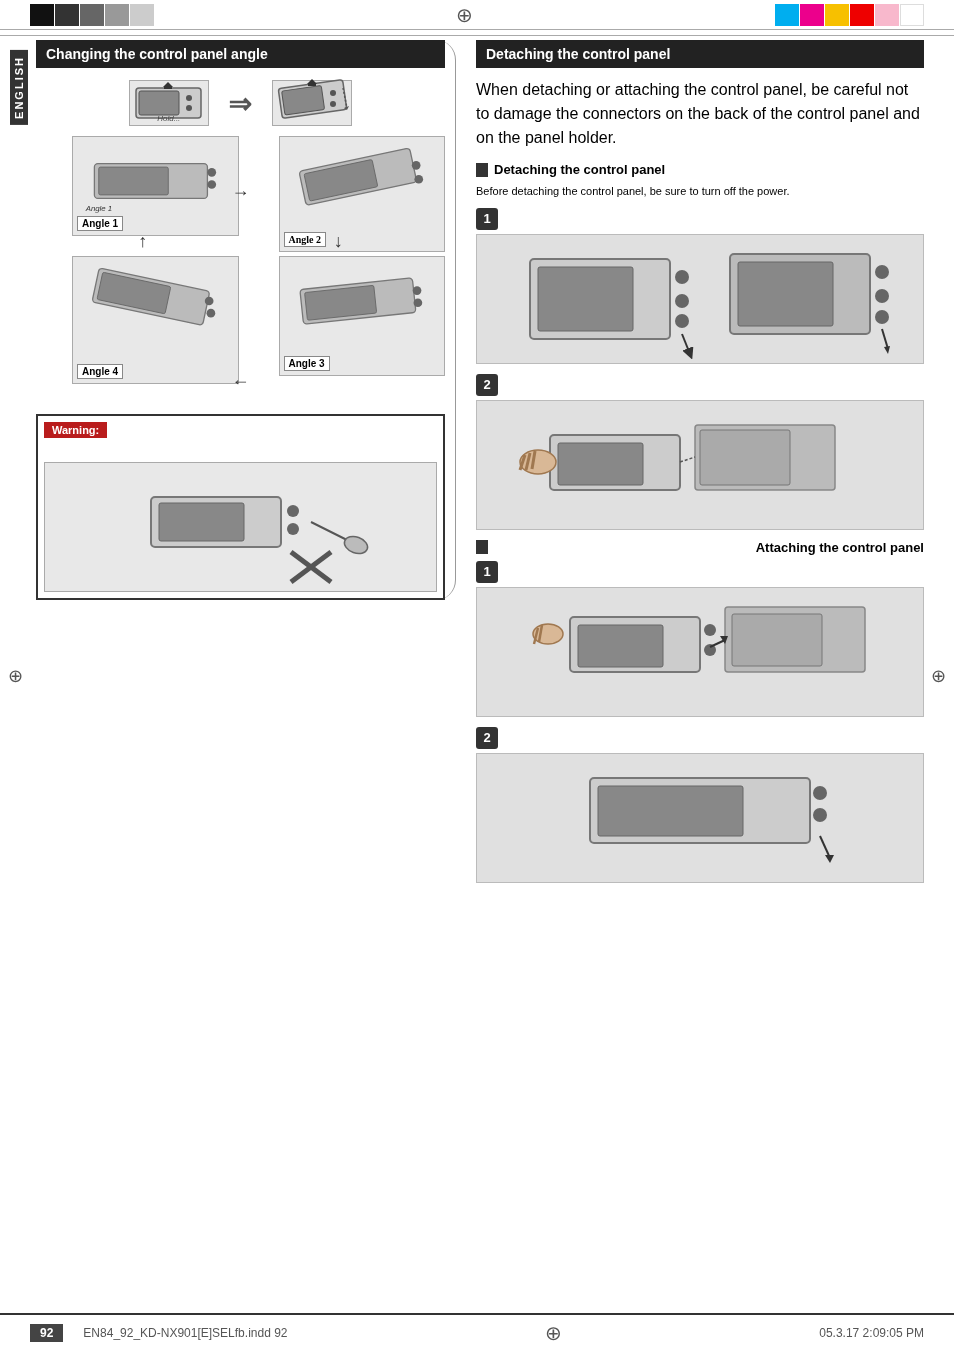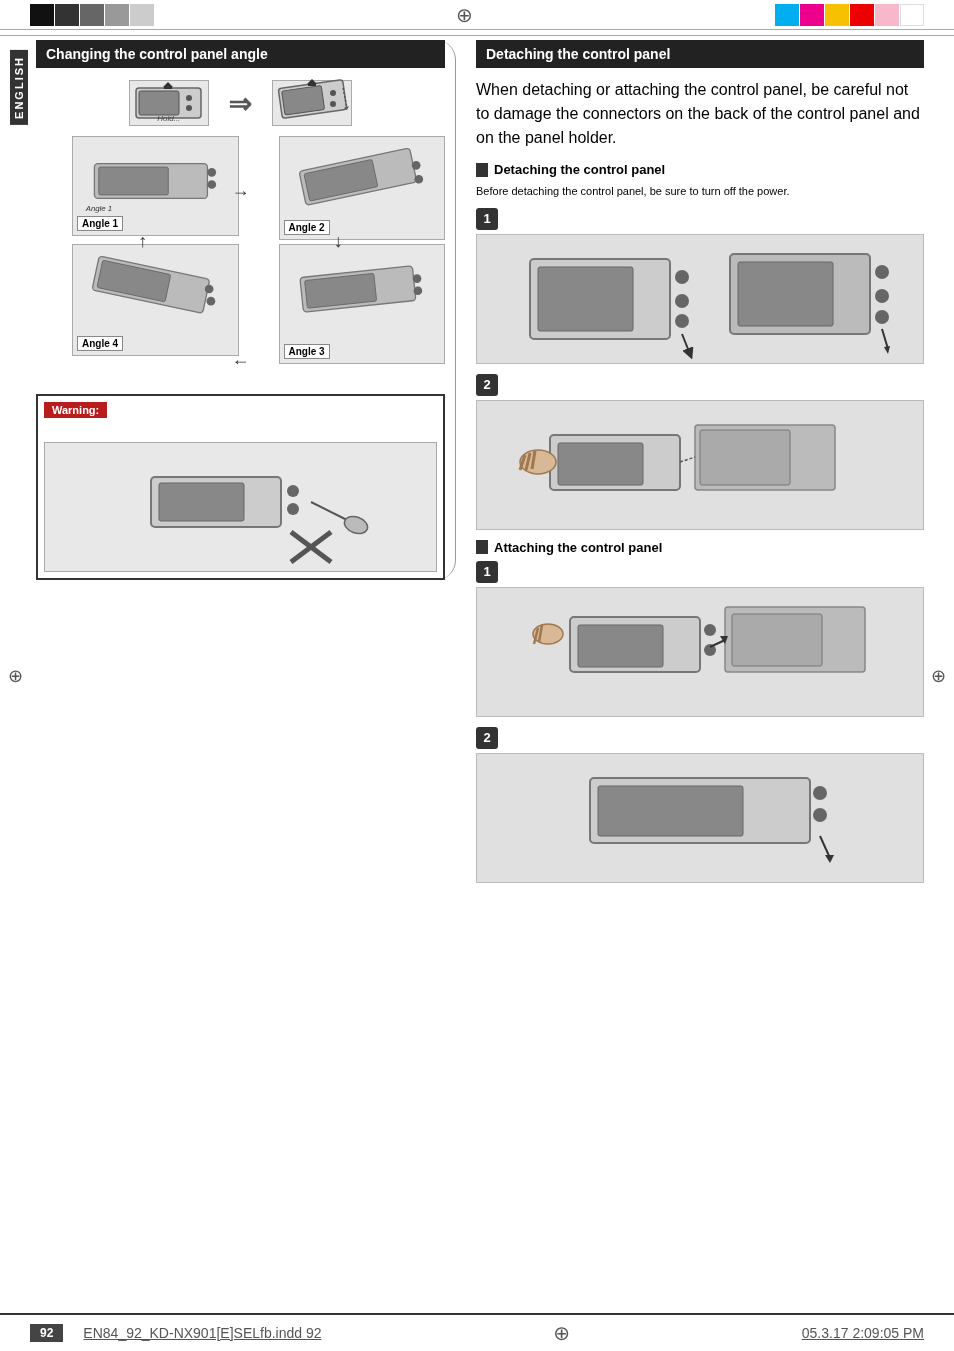--- a/index.html
+++ b/index.html
@@ -210,23 +210,22 @@
 
     .page-number-box {
       background: #444;
       color: #fff;
       font-size: 12px;
       font-weight: bold;
       padding: 2px 10px;
     }
 
     .footer-text {
-      font-size: 14px;
+      font-size: 12px;
       color: #555;
-      text-decoration: underline;
     }
 
     .footer-center {
       flex: 1;
       display: flex;
       justify-content: center;
     }
 
     
     .crosshair-marker {
@@ -342,31 +341,31 @@
         <svg class="angle-diagram" viewBox="0 0 180 80">
           <rect x="20" y="20" width="130" height="40" rx="4" fill="#bbb" stroke="#777" stroke-width="1.5"></rect>
           <rect x="25" y="24" width="80" height="32" rx="2" fill="#888" stroke="#666" stroke-width="1"></rect>
           <circle cx="155" cy="30" r="5" fill="#666"></circle>
           <circle cx="155" cy="44" r="5" fill="#666"></circle>
           <text x="10" y="75" font-size="9" fill="#333" font-style="italic">Angle 1</text>
         </svg>
         <div class="angle-label">Angle 1</div>
       </div>
 
-      <div class="angle-cell" style="height:104px;">
+      <div class="angle-cell" style="height:116px;font-family:Liberation Serif, serif;">
         <svg class="angle-diagram" viewBox="0 0 180 80">
           <rect x="20" y="15" width="130" height="40" rx="4" fill="#bbb" stroke="#777" stroke-width="1.5" transform="rotate(-12,85,35)"></rect>
           <rect x="25" y="19" width="80" height="32" rx="2" fill="#888" stroke="#666" stroke-width="1" transform="rotate(-12,85,35)"></rect>
           <circle cx="152" cy="22" r="5" fill="#666"></circle>
           <circle cx="155" cy="38" r="5" fill="#666"></circle>
         </svg>
         <div class="angle-label">Angle 2</div>
       </div>
 
-      <div class="angle-cell" style="height:112px;">
+      <div class="angle-cell" style="height:128px;">
         <svg class="angle-diagram" viewBox="0 0 180 80">
           <rect x="20" y="15" width="130" height="40" rx="4" fill="#bbb" stroke="#777" stroke-width="1.5" transform="rotate(12,85,35)"></rect>
           <rect x="25" y="19" width="80" height="32" rx="2" fill="#888" stroke="#666" stroke-width="1" transform="rotate(12,85,35)"></rect>
           <circle cx="152" cy="40" r="5" fill="#666"></circle>
           <circle cx="154" cy="54" r="5" fill="#666"></circle>
         </svg>
         <div class="angle-label">Angle 4</div>
       </div>
 
       <div class="angle-cell" style="height:120px;">
@@ -459,21 +458,21 @@
 
         <line x1="170" y1="57" x2="185" y2="52" stroke="#555" stroke-width="1.5" stroke-dasharray="3,2"></line>
 
         <ellipse cx="28" cy="57" rx="18" ry="12" fill="#d9b896" stroke="#a07850" stroke-width="1.5"></ellipse>
         <line x1="15" y1="50" x2="10" y2="65" stroke="#a07850" stroke-width="3"></line>
         <line x1="20" y1="48" x2="16" y2="65" stroke="#a07850" stroke-width="3"></line>
         <line x1="25" y1="46" x2="22" y2="64" stroke="#a07850" stroke-width="3"></line>
       </svg>
     </div>
 
-    <div class="sub-header" style="margin-top:8px;">
+    <div class="sub-header" style="margin-top:8px;justify-content:space-between;">
       <span class="sub-header-bar"></span>
       <span>Attaching the control panel</span>
     </div>
 
     <div class="step-badge">1</div>
     <div class="step-diagram step-diagram-tall">
       <svg width="380" height="120" viewBox="0 0 380 120">
 
         <rect x="60" y="25" width="130" height="55" rx="4" fill="#ccc" stroke="#777" stroke-width="2"></rect>
         <rect x="68" y="33" width="85" height="42" rx="2" fill="#888" stroke="#666" stroke-width="1"></rect>

